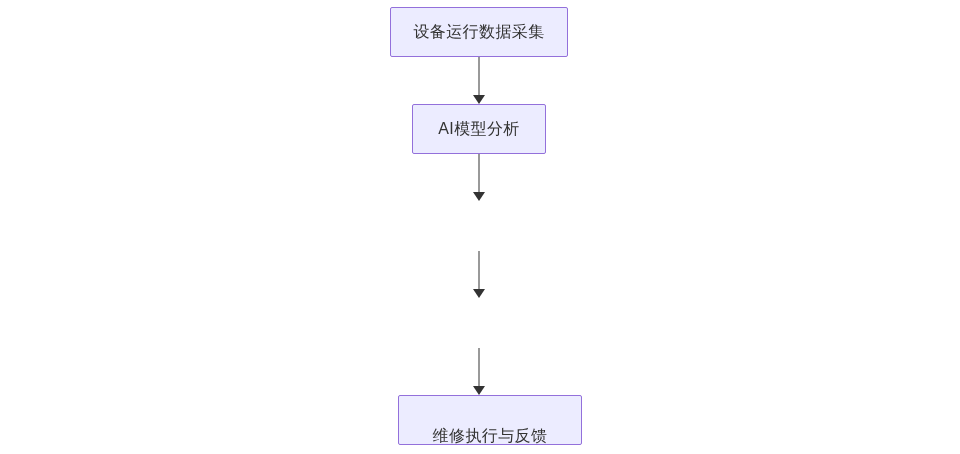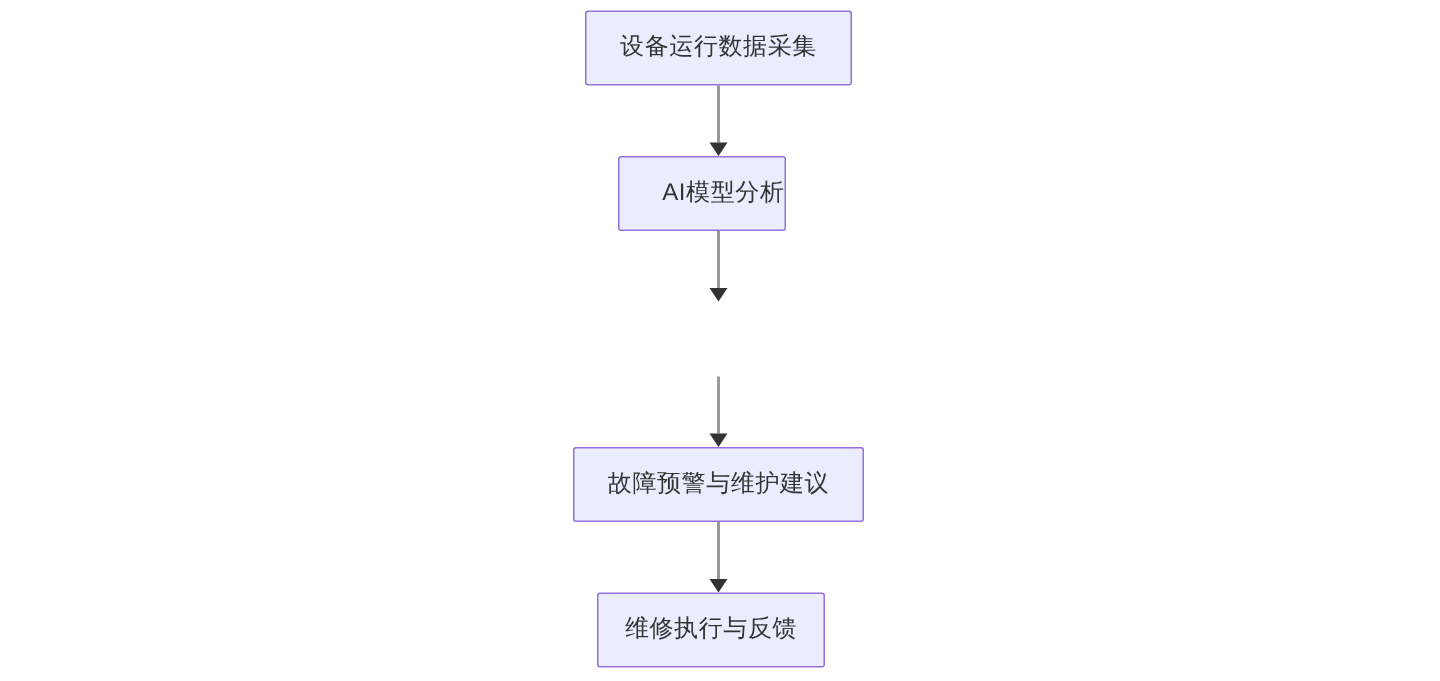--- a/index.html
+++ b/index.html
@@ -75,26 +75,23 @@
     <g>
       <path class="edge-line" d="M479,348 L479,386"></path>
       <path class="edge-head" d="M473,386 L485,386 L479,395 Z"></path>
     </g>
   </svg>
 
   <div class="node" style="left:390px; top:7px; width:178px; height:50px;">
     <span class="node-label">设备运行数据采集</span>
   </div>
 
-  <div class="node" style="left:412px; top:104px; width:112px; height:50px;justify-content:flex-end;">
+  <div class="node" style="left:412px; top:104px; width:134px; height:50px;">
     <span class="node-label">AI模型分析</span>
   </div>
 
 
-  <div class="node" style="left:382px; top:298px; width:194px; height:50px;">
-    <span class="node-label">故障预警与维护建议</span>
-  </div>
 
-  <div class="node" style="left:398px; top:395px; width:152px; height:50px;">
+  <div class="node" style="left:398px; top:395px; width:184px; height:50px;align-items:flex-end;">
     <span class="node-label">维修执行与反馈</span>
   </div>
 
 </div>
 
 </body></html>

